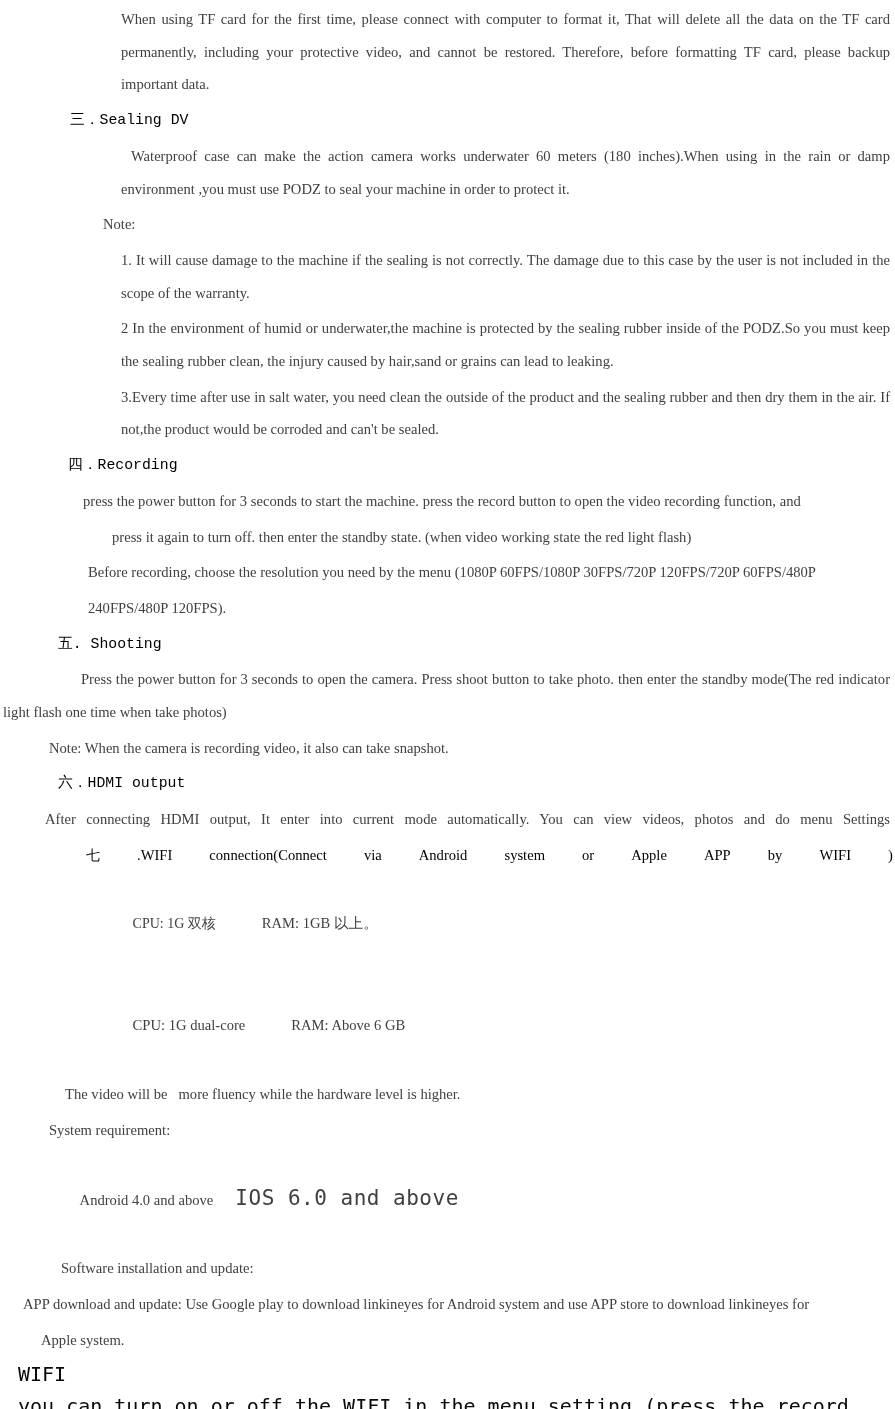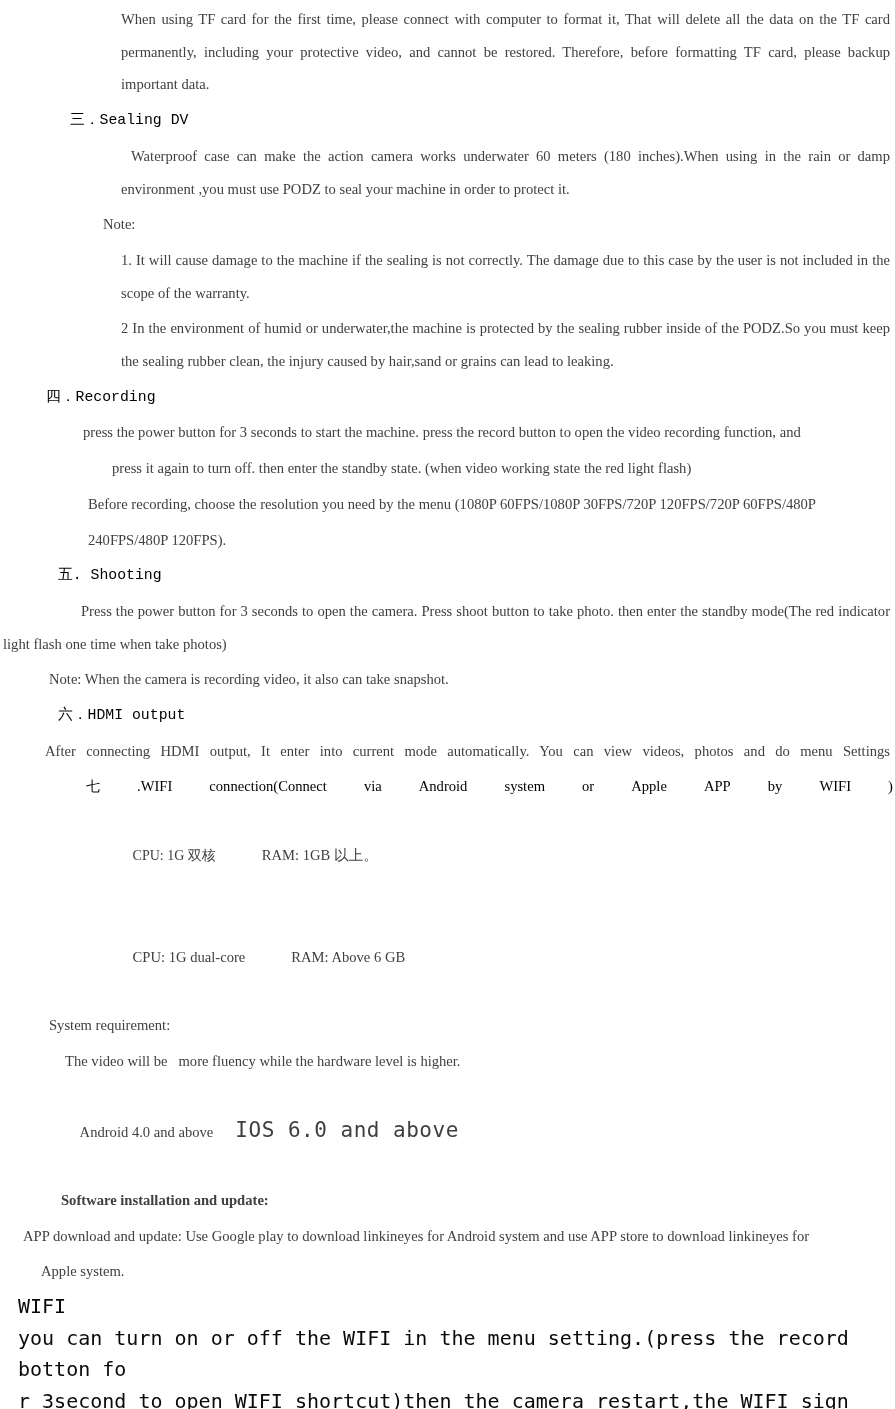--- a/index.html
+++ b/index.html
@@ -99,22 +99,23 @@
   <p class="heading hang-70" style="padding-left:70px;">三．Sealing DV</p>
 
   <p class="p just hang-118" style="padding-left:118px; text-indent:10px;">Waterproof case can make the action camera works underwater 60 meters (180 inches).When using in the rain or damp environment ,you must use PODZ to seal your machine in order to protect it.</p>
 
   <p class="p hang-100" style="padding-left:100px;">Note:</p>
 
   <p class="p just hang-118" style="padding-left:118px;">1. It will cause damage to the machine if the sealing is not correctly. The damage due to this case by the user is not included in the scope of the warranty.</p>
 
   <p class="p just hang-118" style="padding-left:118px;">2 In the environment of humid or underwater,the machine is protected by the sealing rubber inside of the PODZ.So you must keep the sealing rubber clean, the injury caused by hair,sand or grains can lead to leaking.</p>
 
+  <p class="p just hang-118" style="padding-left:118px;">3.Every time after use in salt water, you need clean the outside of the product and the sealing rubber and then dry them in the air. If not,the product would be corroded and can't be sealed.</p>
 
-  <p class="heading hang-62" style="padding-left:46px;">四．Recording</p>
+  <p class="heading hang-62" style="padding-left:68px;">四．Recording</p>
 
   <p class="p hang-80" style="padding-left:80px;">press the power button for 3 seconds to start the machine. press the record button to open the video recording function, and</p>
 
   <p class="p hang-85" style="padding-left:109px;">press it again to turn off. then enter the standby state. (when video working state the red light flash)</p>
 
   <p class="p hang-85" style="padding-left:85px;">Before recording, choose the resolution you need by the menu (1080P 60FPS/1080P 30FPS/720P 120FPS/720P 60FPS/480P</p>
 
   <p class="p hang-85" style="padding-left:85px;">240FPS/480P 120FPS).</p>
 
   <p class="heading hang-58" style="padding-left:58px;">五. Shooting</p>
@@ -144,29 +145,29 @@
 
 
   <p class="p hang-115" style="padding-left:115px;">
     <span class="cn" style="font-family:'Liberation Serif','DejaVu Sans',serif;">CPU: 1G 双核</span><span class="sp-wide2"></span><span style="font-family:'Liberation Serif','DejaVu Sans',serif;">RAM: 1GB 以上。</span>
   </p>
 
   <p class="p hang-115" style="padding-left:115px;">
     <span>CPU: 1G dual-core</span><span class="sp-wide2"></span><span>RAM: Above 6 GB</span>
   </p>
 
+  <p class="p hang-62" style="padding-left:62px;">The video will be   more fluency while the hardware level is higher.</p>
+
   <p class="p hang-46" style="padding-left:46px;">System requirement:</p>
-
-  <p class="p hang-62" style="padding-left:62px;">The video will be   more fluency while the hardware level is higher.</p>
 
   <p class="p hang-62" style="padding-left:62px;">
     <span>Android 4.0 and above</span><span class="sp-wide4"></span><span class="mono-inline">IOS 6.0 and above</span>
   </p>
 
-  <p class="p hang-58" style="padding-left:58px;font-weight:bold;">Software installation and update:</p>
+  <p class="p hang-58" style="padding-left:58px;">Software installation and update:</p>
 
   <p class="p hang-46" style="padding-left:20px;">APP download and update: Use Google play to download linkineyes for Android system and use APP store to download linkineyes for</p>
 
   <p class="p hang-38" style="padding-left:38px;">Apple system.</p>
 
   <div class="mono-block">WIFI</div>
   <div class="mono-block">you can turn on or off the WIFI in the menu setting.(press the record botton fo</div>
   <div class="mono-block">r 3second to open WIFI shortcut)then the camera restart,the WIFI sign will turn</div>
 
 </div>

